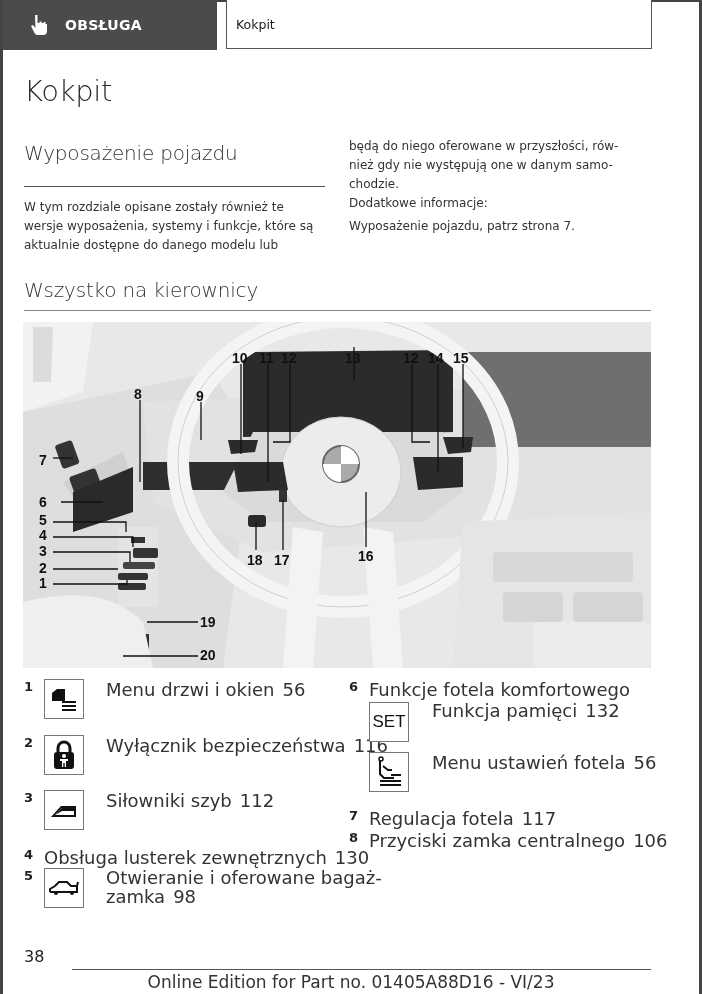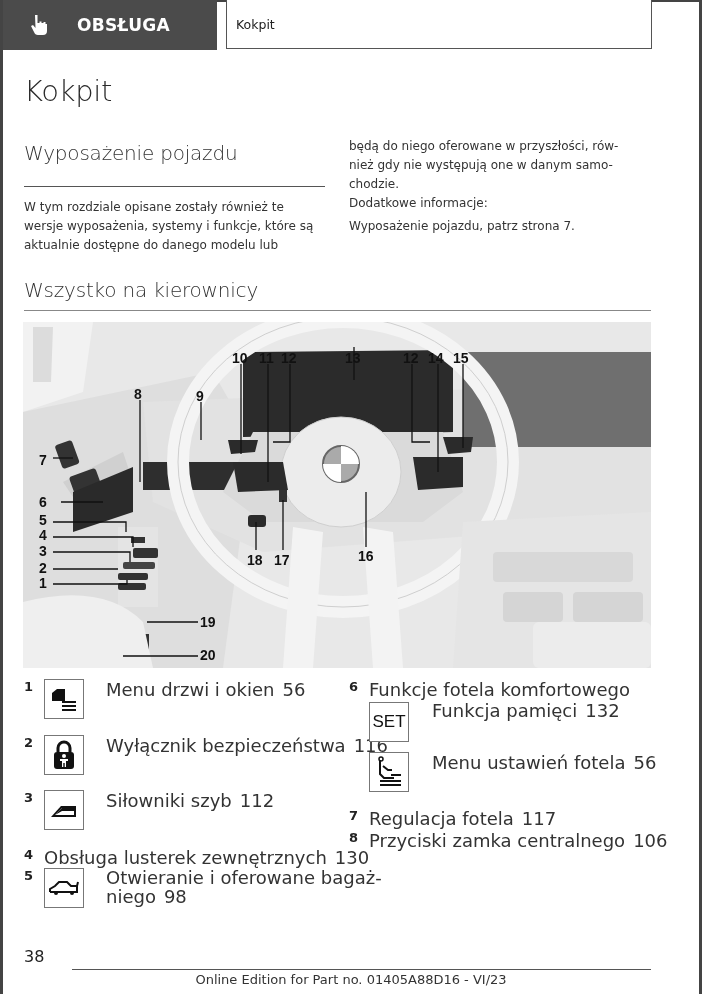--- a/index.html
+++ b/index.html
@@ -9,21 +9,21 @@
   }
   .frame-left { position:absolute; left:0; top:0; width:3px; height:994px; background:#444; }
   .frame-right { position:absolute; right:0; top:0; width:3px; height:994px; background:#444; }
   .frame-top { position:absolute; left:0; top:0; width:702px; height:2px; background:#444; }
 
   .tab-dark {
     position:absolute; left:3px; top:0; width:214px; height:50px; background:#4b4b4b;
     display:flex; align-items:center; color:#fff;
   }
   .tab-dark .hand { margin-left:26px; width:20px; height:22px; }
-  .tab-dark .label { margin-left:28px; font-weight:bold; font-size:17px; letter-spacing:0.3px; }
+  .tab-dark .label { margin-left:16px; font-weight:bold; font-size:14px; letter-spacing:0.3px; }
   .tab-light {
     position:absolute; left:226px; top:0; width:424px; height:48px; border:1px solid #555; border-top:none;
     background:#fff; display:flex; align-items:center;
   }
   .tab-light .label { margin-left:9px; font-size:12.5px; color:#222; }
 
   .page-title { position:absolute; left:24px; top:74px; font-size:29px; font-weight:200; color:#2a2a2a; font-family:"DejaVu Sans", sans-serif; letter-spacing:-0.3px; }
 
   .h2 { position:absolute; font-size:20px; font-weight:200; color:#333; letter-spacing:-0.2px; }
   .h2-rule { position:absolute; height:1px; background:#555; }
@@ -36,21 +36,21 @@
   }
   .callout { position:absolute; font-size:14px; font-weight:bold; color:#111; font-family:"Liberation Sans", sans-serif; }
 
   .legend-item { position:absolute; font-size:18px; color:#333; }
   .legend-num { position:absolute; font-size:13px; font-weight:bold; color:#222; }
   .icon-box { position:absolute; width:38px; height:38px; border:1px solid #777; background:#fff; display:flex; align-items:center; justify-content:center; }
   .page-ref { margin-left:8px; }
 
   .page-number { position:absolute; left:24px; top:947px; font-size:16px; color:#222; }
   .footer-rule { position:absolute; left:72px; top:969px; width:579px; height:1px; background:#555; }
-  .footer-text { position:absolute; left:0; width:702px; top:972px; text-align:center; font-size:13px; color:#333; }
+  .footer-text { position:absolute; left:0; width:702px; top:972px; text-align:center; font-size:17px; color:#333; }
 </style>
 </head>
 <body>
 
 <div class="frame-top"></div>
 <div class="frame-left"></div>
 <div class="frame-right"></div>
 
 <div class="tab-dark">
   <svg class="hand" viewBox="0 0 20 22">
@@ -213,21 +213,21 @@
 <span class="legend-item" style="left:44px; top:847px;"><span>Obsługa lusterek zewnętrznych</span><span class="page-ref">130</span></span>
 
 <span class="legend-num" style="left:24px; top:868px;">5</span>
 <div class="icon-box" style="left:44px; top:868px;">
   <svg width="32" height="18" viewBox="0 0 32 18">
       <path d="M2 13 V10 L7 7 L11 3 H19 L23 7 H29 L30 3 M29 7 V13 H2" fill="none" stroke="#111" stroke-width="2"></path>
       <circle cx="8" cy="14" r="2" fill="#111"></circle>
       <circle cx="24" cy="14" r="2" fill="#111"></circle>
     </svg>
 </div>
-<span class="legend-item" style="left:106px; top:868px; line-height:19px;"><span>Otwieranie i oferowane bagaż-</span><br><span>niego</span><span class="page-ref">98</span></span>
+<span class="legend-item" style="left:106px; top:868px; line-height:19px;"><span>Otwieranie i oferowane bagaż-</span><br><span>zamka</span><span class="page-ref">98</span></span>
 
 <span class="legend-num" style="left:349px; top:679px;">6</span>
 <span class="legend-item" style="left:369px; top:679px;">Funkcje fotela komfortowego</span>
 
 <div class="icon-box" style="left:369px; top:702px;">
   <span style="font-family:'Liberation Sans', sans-serif; font-size:17px; color:#111;">SET</span>
 </div>
 <span class="legend-item" style="left:432px; top:700px;"><span>Funkcja pamięci</span><span class="page-ref">132</span></span>
 
 <div class="icon-box" style="left:369px; top:752px;">

